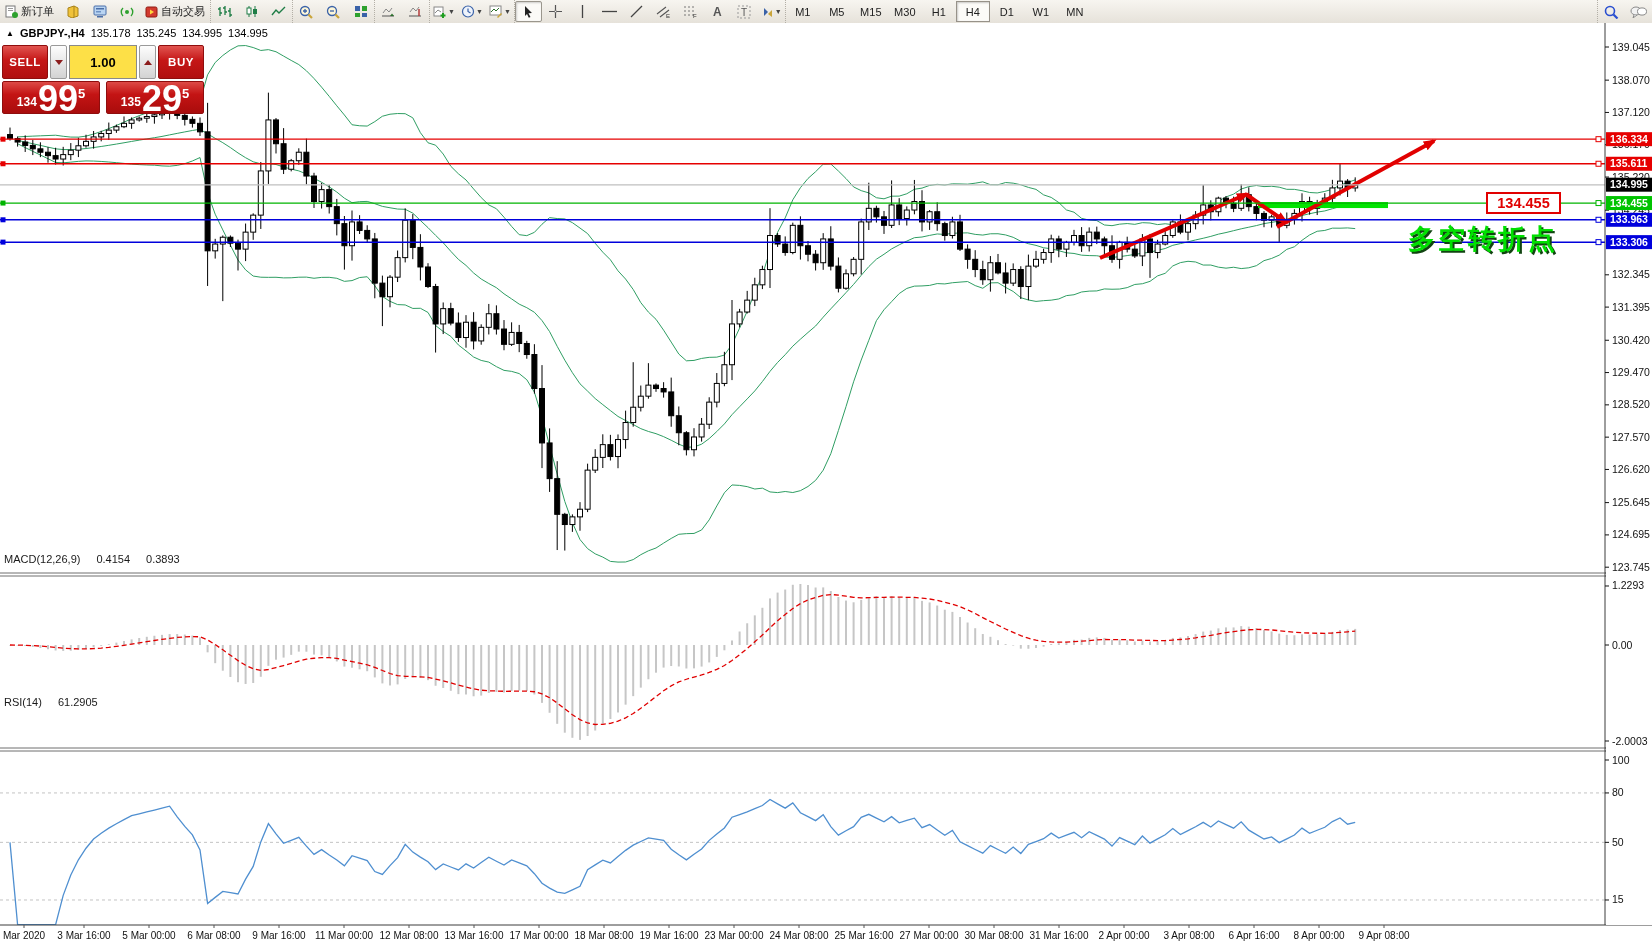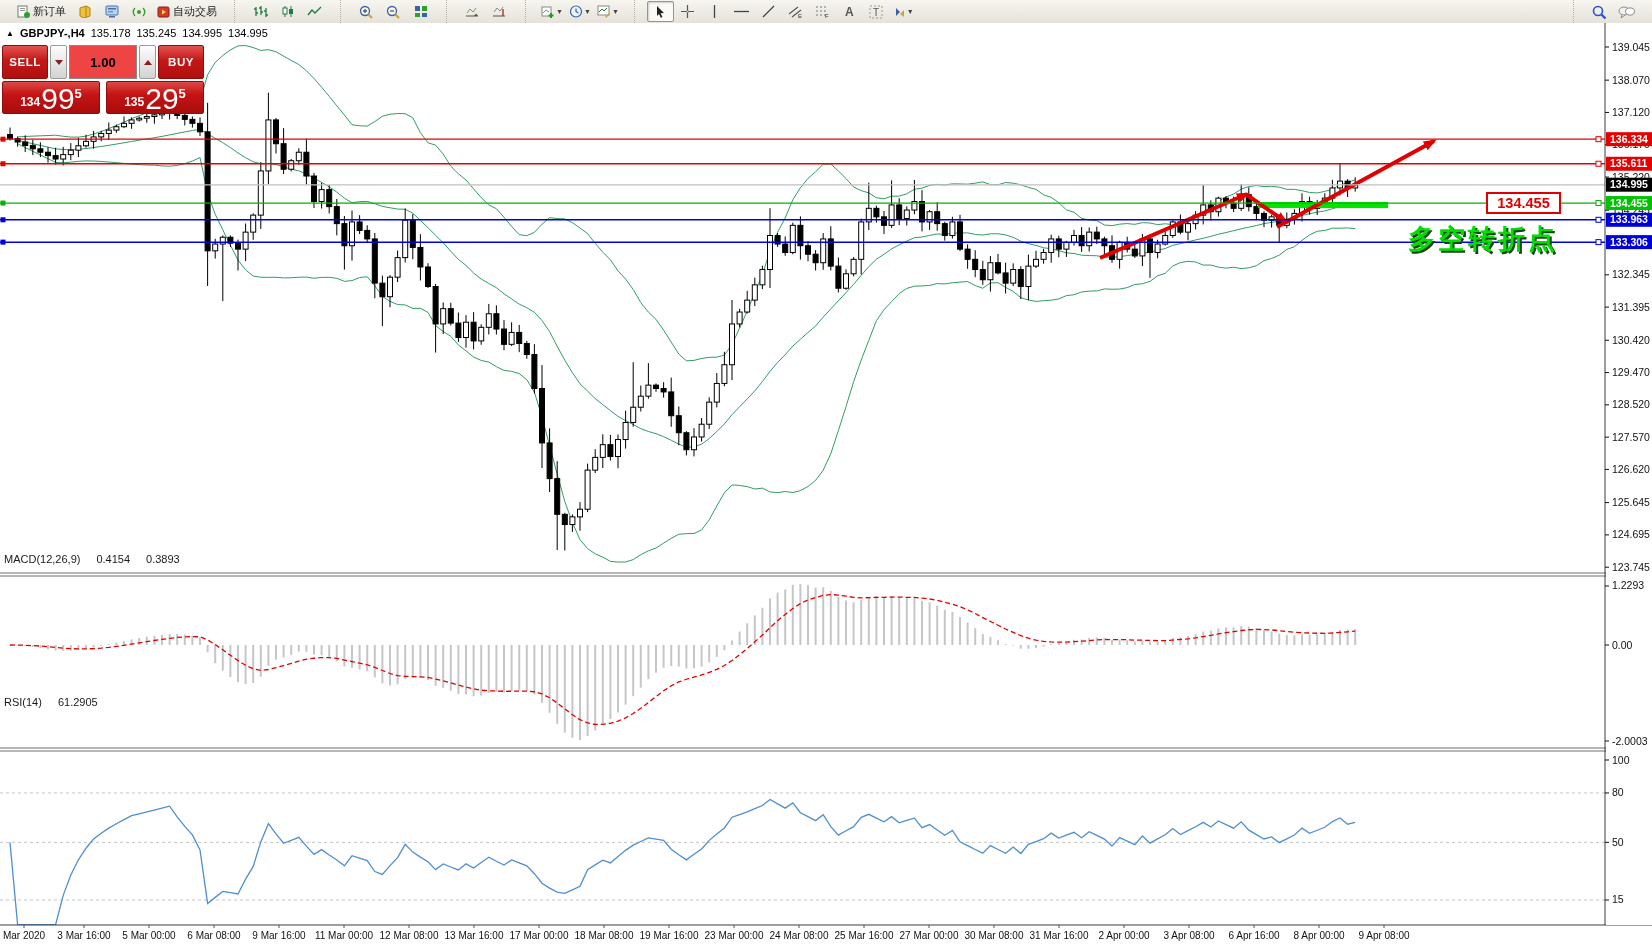--- a/index.html
+++ b/index.html
@@ -1,21 +1,21 @@
 <!DOCTYPE html>
 <html><head>
 <meta charset="utf-8">
 <style>
   html,body{margin:0;padding:0;background:#fff;width:1652px;height:947px;overflow:hidden;
     font-family:"Liberation Sans",sans-serif;-webkit-font-smoothing:antialiased;}
   
   .toolbar{position:absolute;left:0;top:0;width:1652px;height:23px;
     background:linear-gradient(#f7f5f0,#e6e2da);border-bottom:1px solid #8f8b84;
     display:flex;align-items:center;font-size:11px;color:#222;}
-  .tgroup{display:flex;align-items:center;height:100%;padding:0 12px;border-left:1px dotted #b3afa6;}
+  .tgroup{display:flex;align-items:center;height:100%;padding:0 0;border-left:1px dotted #b3afa6;}
   .tgroup:first-child{border-left:none;}
   .ti{height:19px;min-width:21px;display:flex;align-items:center;justify-content:center;
       padding:0 2px;border:1px solid transparent;border-radius:2px;}
   .ti.textbtn{padding:0 4px;gap:3px;}
   .ti.pressed{background:#fbfaf7;border:1px solid #9a968d;box-shadow:inset 1px 1px 2px rgba(0,0,0,.18);}
   .ti svg{display:block}
   .dd{font-size:7px;color:#444;margin-left:1px;}
   .tf{min-width:26px;height:19px;display:flex;align-items:center;justify-content:center;
       font-size:11px;color:#222;padding:0 3px;border:1px solid transparent;}
   .tf.active{background:#fcfbf8;border:1px solid #979289;box-shadow:inset 1px 1px 2px rgba(0,0,0,.2);}
@@ -27,31 +27,31 @@
   
   .sym{position:absolute;left:6px;top:27px;font-size:11px;color:#000;display:flex;gap:6px;align-items:center;}
   .sym .tri{font-size:8px;}
   .sym b{font-weight:bold;}
   
   .qp{position:absolute;left:2px;top:45px;width:202px;}
   .qp-row1{display:flex;height:34px;gap:2px;}
   .btn-rd{flex:0 0 44px;background:linear-gradient(#e15450,#c51717 45%,#b00f0f);color:#fff;
     font-size:11.5px;font-weight:bold;display:flex;align-items:center;justify-content:center;
     border:1px solid #8f0d0d;border-radius:2px;letter-spacing:.5px;}
-  .vol{flex:1;background:#ef4444;border:1px solid #8a8a8a;font-size:13px;font-weight:bold;
+  .vol{flex:1;background:#fde047;border:1px solid #8a8a8a;font-size:13px;font-weight:bold;
     display:flex;align-items:center;justify-content:center;color:#000;}
   .spin{flex:0 0 15px;background:linear-gradient(#fdfdfd,#d3d3d3);border:1px solid #9a9a9a;
     display:flex;align-items:center;justify-content:center;border-radius:2px;}
   .tri-dn{width:0;height:0;border-left:4px solid transparent;border-right:4px solid transparent;border-top:5px solid #8c1d1d;}
   .tri-up{width:0;height:0;border-left:4px solid transparent;border-right:4px solid transparent;border-bottom:5px solid #8c1d1d;}
   .qp-row2{display:flex;gap:6px;margin-top:2px;height:33px;}
   .px-box{flex:1;background:linear-gradient(#dd4a46,#c41414 40%,#a90c0c);border:1px solid #8f0d0d;
     color:#fff;display:flex;align-items:flex-end;justify-content:center;padding-bottom:1px;border-radius:2px;}
   .px-small{font-size:12px;font-weight:bold;line-height:19px;margin-right:1px;}
-  .px-big{font-size:30px;font-weight:normal;line-height:27px;}
+  .px-big{font-size:36px;font-weight:bold;line-height:27px;}
   .px-sup{font-size:13px;font-weight:bold;line-height:13px;position:relative;top:-12px;}
   
   .ind-label{position:absolute;font-size:11px;color:#1a1a1a;}
   .ind-label span{margin-right:16px;}
   
   .price-tag{position:absolute;left:1486px;top:192px;width:71px;height:18px;background:#fff;
     border:2px solid #e10000;color:#e10000;font-size:14.5px;font-weight:bold;
     display:flex;align-items:center;justify-content:center;}
   .cn-note{position:absolute;left:1408px;top:221px;font-size:27px;font-weight:bold;color:#00e000;
     letter-spacing:3px;text-shadow:2px 2px 0 #114411;white-space:nowrap;}
@@ -248,20 +248,31 @@
       </div>
     <div class="ti">
         <svg width="13" height="12">
           <path d="M3 2 L7 6 L3 10 Z" fill="#3a62a8"></path>
           <path d="M11 4 L7 8 L11 11 Z" fill="#caa53a"></path>
         </svg>
         <span class="dd">▼</span>
       </div>
   </div>
 
+  <div class="tgroup" id="tfbar">
+      <div class="tf">M1</div>
+      <div class="tf">M5</div>
+      <div class="tf">M15</div>
+      <div class="tf">M30</div>
+      <div class="tf">H1</div>
+      <div class="tf active">H4</div>
+      <div class="tf">D1</div>
+      <div class="tf">W1</div>
+      <div class="tf">MN</div>
+    </div>
 
   <div class="tspacer"></div>
   <div class="tgroup">
     <div class="ti">
         <svg width="15" height="14">
           <circle cx="6" cy="6" r="4.5" fill="none" stroke="#2a4fd0" stroke-width="1.6"></circle>
           <path d="M9.5 9.5 L13.5 13.5" stroke="#2a4fd0" stroke-width="2.2"></path>
         </svg>
       </div>
     <div class="ti">

